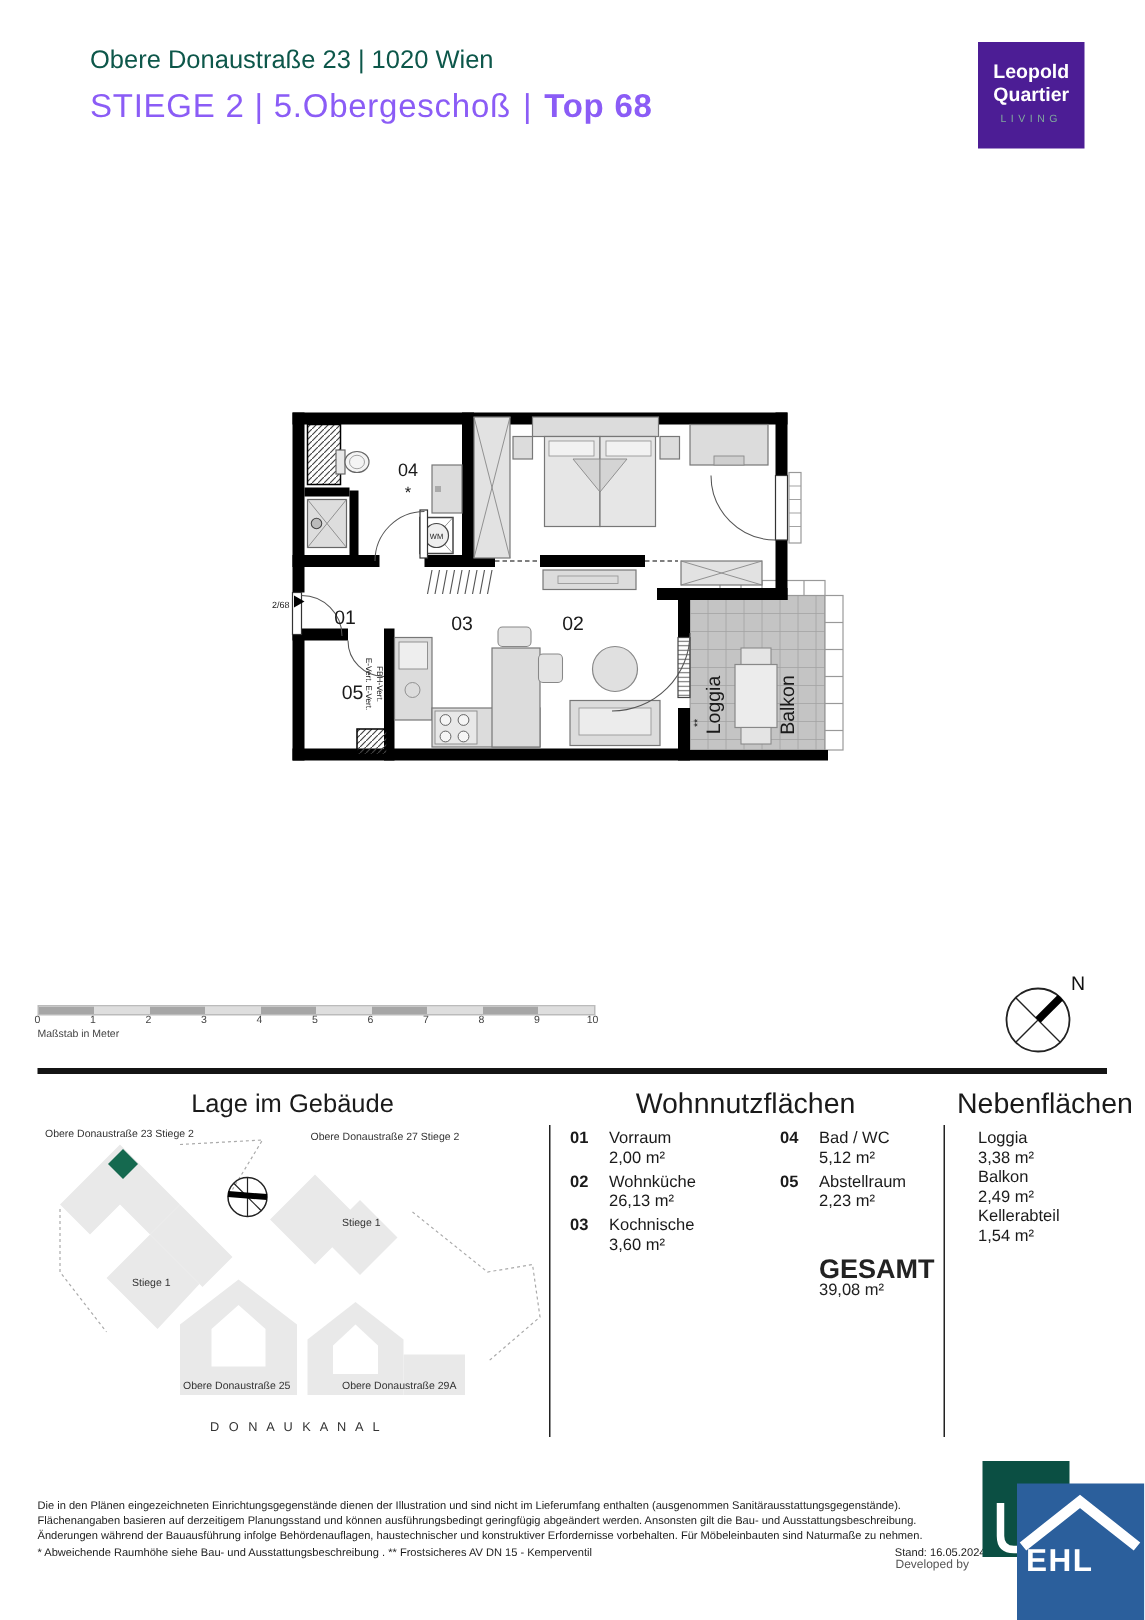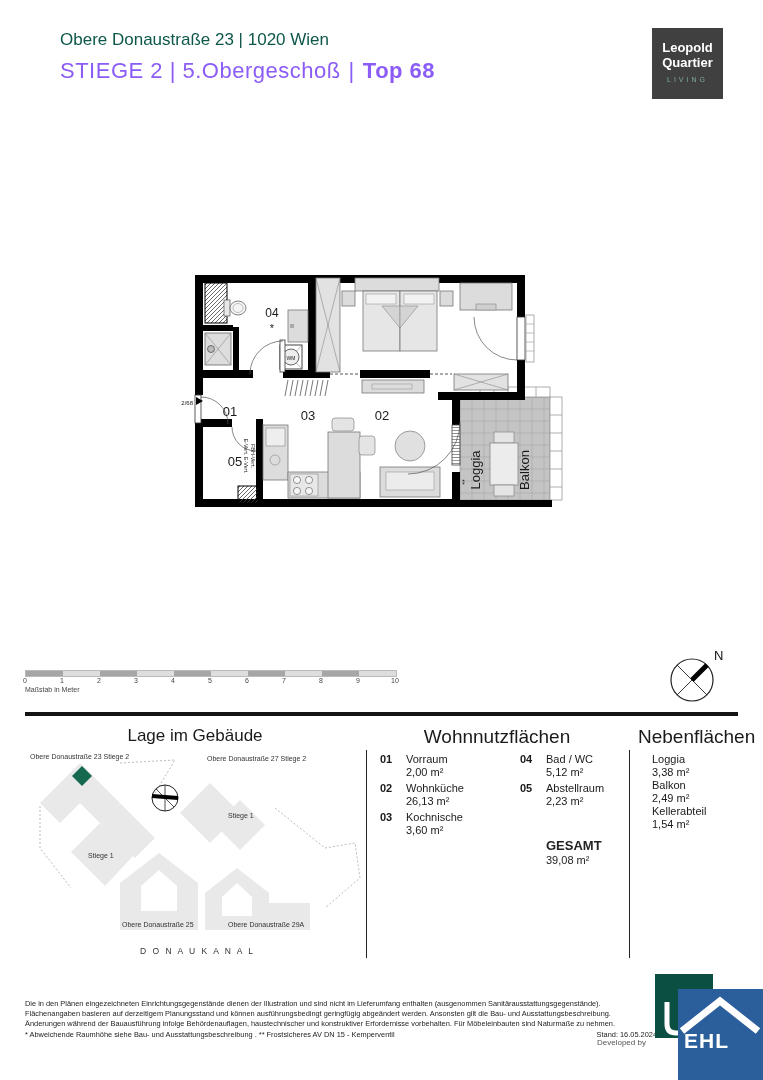--- a/index.html
+++ b/index.html
@@ -5,21 +5,21 @@
   html,body{margin:0;padding:0;background:#fff;}
   .page{position:relative;width:763px;height:1080px;background:#fff;overflow:hidden;
         font-family:"Liberation Sans", sans-serif;color:#222;}
   .abs{position:absolute;}
   
   .hdr-wrap{left:60px;top:0;width:565px;text-align:left;}
   .hdr-address{position:relative;margin-top:30px;font-size:17px;color:#0d574a;}
   .hdr-title{position:relative;margin-top:8px;font-size:22px;color:#8b5cf6;letter-spacing:.5px;}
   .hdr-title .bold{font-weight:bold;}
   .hdr-title .sep{padding:0 8px;}
-  .logo{left:652px;top:28px;width:71px;height:71px;background:#404040;color:#fff;
+  .logo{left:652px;top:28px;width:71px;height:71px;background:#4c1d95;color:#fff;
         text-align:center;box-sizing:border-box;padding-top:12px;}
   .logo .l1{font-size:13px;font-weight:bold;line-height:15px;}
   .logo .l3{font-size:7px;letter-spacing:3px;color:#7fa99c;margin-top:6px;}
   
   .plan{left:180px;top:270px;width:400px;height:245px;}
   svg{font-family:"Liberation Sans", sans-serif;}
   
   .scalebar{left:25px;top:667px;width:380px;height:30px;}
   .scalebar .bar{position:absolute;left:0;top:3px;width:370px;height:5px;
     background:repeating-linear-gradient(to right,#a6a6a6 0 37px,#dedede 37px 74px);
@@ -32,21 +32,21 @@
   .divider{left:25px;top:712px;width:713px;height:4px;background:#141414;}
   .vline{width:1px;background:#222;}
   .sec-title{font-size:19px;color:#1a1a1a;text-align:center;}
   
   .site-label{position:absolute;font-size:7px;color:#333;white-space:nowrap;}
   
   .area-col{width:135px;}
   .area-item{position:relative;padding-left:26px;font-size:11px;line-height:13px;margin-bottom:3px;color:#1a1a1a;}
   .area-item .num{position:absolute;left:0;font-weight:bold;}
   .gesamt{margin-top:31px;padding-left:26px;font-size:11px;line-height:14px;}
-  .gesamt .glabel{font-weight:bold;font-size:13px;}
+  .gesamt .glabel{font-weight:bold;font-size:18px;}
   .neben-item{font-size:11px;line-height:13px;color:#1a1a1a;}
   
   .fineprint{left:25px;top:982px;width:632px;font-size:7.4px;line-height:10.2px;color:#1c1c1c;margin-top:17px;}
   .fineprint .row4{display:flex;justify-content:space-between;}
   .devby{left:597px;top:1038px;font-size:8px;color:#555;}
   .ubm{left:655px;top:974px;width:58px;height:64px;background:#0b4f43;z-index:1;}
   .ehl{left:678px;top:989px;width:85px;height:91px;background:#2b5f9c;z-index:2;}
   .ehl .ehl-text{position:absolute;left:6px;top:40px;font-size:21px;font-weight:bold;color:#fff;letter-spacing:1px;}
 </style>
 </head>

